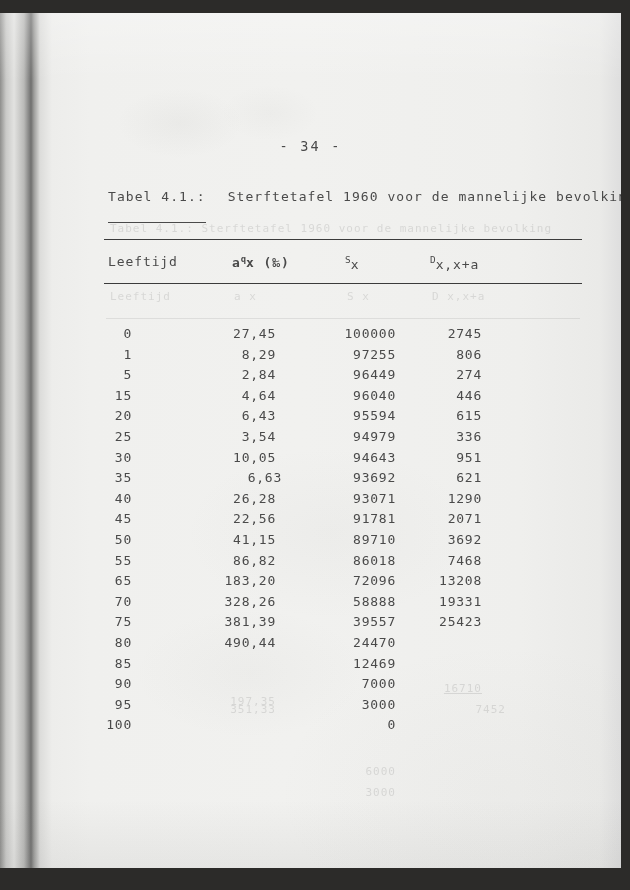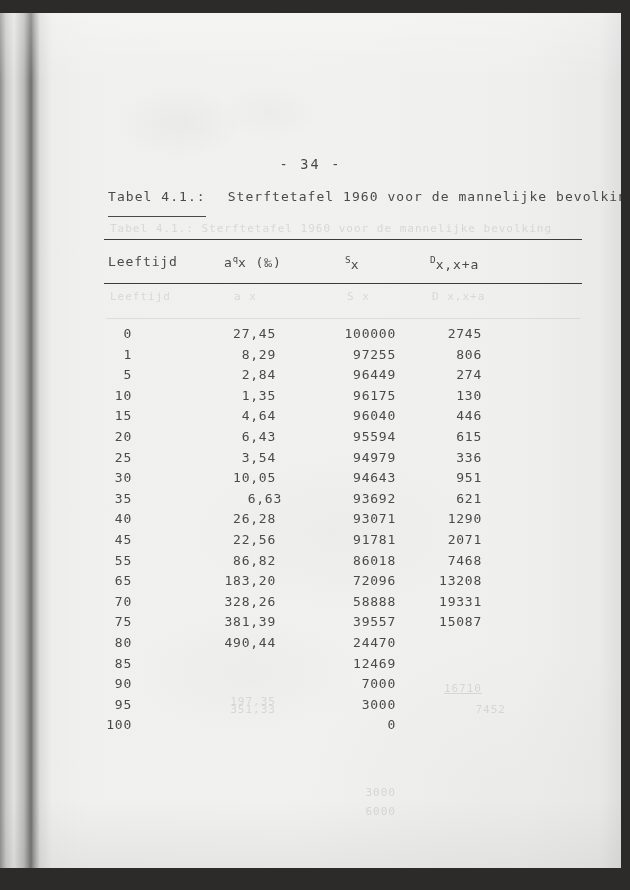--- a/index.html
+++ b/index.html
@@ -85,40 +85,40 @@
   
   .ink {
     color: #4a4a4a;
     font-family: "DejaVu Sans Mono", "Liberation Mono", monospace;
     letter-spacing: .6px;
   }
 
   
   #pageno {
     position: absolute;
-    top: 143px;
+    top: 125px;
     left: 0;
     width: 621px;
     text-align: center;
     font-size: 13.5px;
     letter-spacing: 2.2px;
   }
 
   
   #caption {
     position: absolute;
     top: 176px;
     left: 108px;
     font-size: 13px;
     white-space: nowrap;
     letter-spacing: 1.05px;
   }
   #caption .lbl {
     border-bottom: 1.3px solid #4a4a4a;
-    padding-bottom: 12px;
+    padding-bottom: 18px;
   }
   #caption .ttl { margin-left: 22px; }
 
   
   .rule {
     position: absolute;
     left: 104px;
     width: 478px;
     height: 0;
     border-top: 1.4px solid #3b3b3b;
@@ -130,21 +130,21 @@
   #thead {
     position: absolute;
     top: 238px;
     left: 0;
     width: 621px;
     height: 26px;
     font-size: 13px;
     letter-spacing: .9px;
   }
   #thead .h-age  { position: absolute; left: 108px;  top: 3px; }
-  #thead .h-q    { position: absolute; left: 224px;  top: 3px; }
+  #thead .h-q    { position: absolute; left: 232px;  top: 3px; font-weight: bold; }
   #thead .h-s    { position: absolute; left: 345px;  top: 3px; }
   #thead .h-d    { position: absolute; left: 430px;  top: 3px; }
   sup {
     font-size: .68em;
     vertical-align: .55em;
     letter-spacing: 0;
   }
   .sub-big {
     font-size: 1em;
   }
@@ -226,21 +226,21 @@
       <span class="g" style="left:347px">S x</span>
       <span class="g" style="left:432px">D x,x+a</span>
     </div>
 
     <div class="ghost-rule"></div>
 
     <span class="ghost ghost-col" style="top:682px; left:180px; width:96px;">197,35</span>
     <span class="ghost ghost-col" style="top:669px; left:390px; width:92px;text-decoration:underline;">16710</span>
     <span class="ghost ghost-col" style="top:690px; left:180px; width:96px;">351,33</span>
     <span class="ghost ghost-col" style="top:690px; left:414px; width:92px;">7452</span>
-    <span class="ghost ghost-col" style="top:792px; left:300px; width:96px;">6000</span>
+    <span class="ghost ghost-col" style="top:752px; left:300px; width:96px;">6000</span>
     <span class="ghost ghost-col" style="top:773px; left:300px; width:96px;">3000</span>
 
     <div id="pageno" class="ink">- 34 -</div>
 
     <div id="caption" class="ink">
       <span class="lbl">Tabel 4.1.:</span><span class="ttl">Sterftetafel 1960 voor de mannelijke bevolking</span>
     </div>
 
     <div class="rule rule-top"></div>
     <div class="rule rule-bottom"></div>
@@ -266,26 +266,20 @@
           <span class="c c-age">1</span>
           <span class="c c-q">8,29</span>
           <span class="c c-s">97255</span>
           <span class="c c-d">806</span>
         </div>
         <div class="row">
           <span class="c c-age">5</span>
           <span class="c c-q">2,84</span>
           <span class="c c-s">96449</span>
           <span class="c c-d">274</span>
-        </div>
-        <div class="row">
-          <span class="c c-age">10</span>
-          <span class="c c-q">1,35</span>
-          <span class="c c-s">96175</span>
-          <span class="c c-d">130</span>
         </div>
         <div class="row">
           <span class="c c-age">15</span>
           <span class="c c-q">4,64</span>
           <span class="c c-s">96040</span>
           <span class="c c-d">446</span>
         </div>
         <div class="row">
           <span class="c c-age">20</span>
           <span class="c c-q">6,43</span>
@@ -316,20 +310,26 @@
           <span class="c c-s">93071</span>
           <span class="c c-d">1290</span>
         </div>
         <div class="row">
           <span class="c c-age">45</span>
           <span class="c c-q">22,56</span>
           <span class="c c-s">91781</span>
           <span class="c c-d">2071</span>
         </div>
         <div class="row">
+          <span class="c c-age">50</span>
+          <span class="c c-q">41,15</span>
+          <span class="c c-s">89710</span>
+          <span class="c c-d">3692</span>
+        </div>
+        <div class="row">
           <span class="c c-age">55</span>
           <span class="c c-q">86,82</span>
           <span class="c c-s">86018</span>
           <span class="c c-d">7468</span>
         </div>
         <div class="row">
           <span class="c c-age">65</span>
           <span class="c c-q">183,20</span>
           <span class="c c-s">72096</span>
           <span class="c c-d">13208</span>
@@ -337,21 +337,21 @@
         <div class="row">
           <span class="c c-age">70</span>
           <span class="c c-q">328,26</span>
           <span class="c c-s">58888</span>
           <span class="c c-d">19331</span>
         </div>
         <div class="row">
           <span class="c c-age">75</span>
           <span class="c c-q">381,39</span>
           <span class="c c-s">39557</span>
-          <span class="c c-d">15087</span>
+          <span class="c c-d">25423</span>
         </div>
         <div class="row">
           <span class="c c-age">80</span>
           <span class="c c-q">490,44</span>
           <span class="c c-s">24470</span>
           <span class="c c-d"></span>
         </div>
         <div class="row">
           <span class="c c-age">85</span>
           <span class="c c-q"></span>

